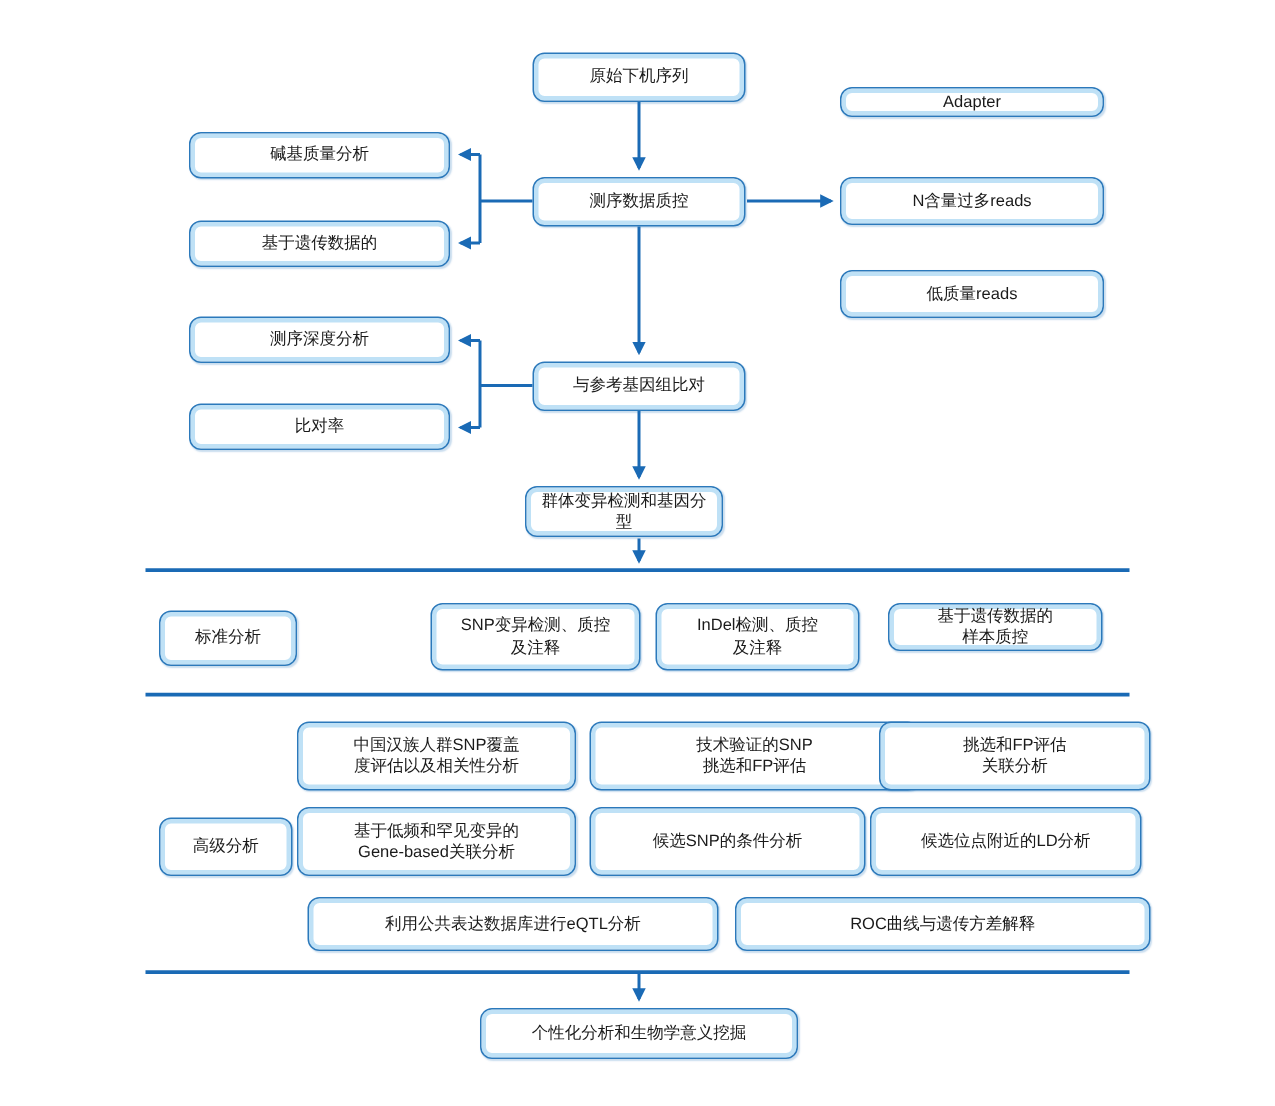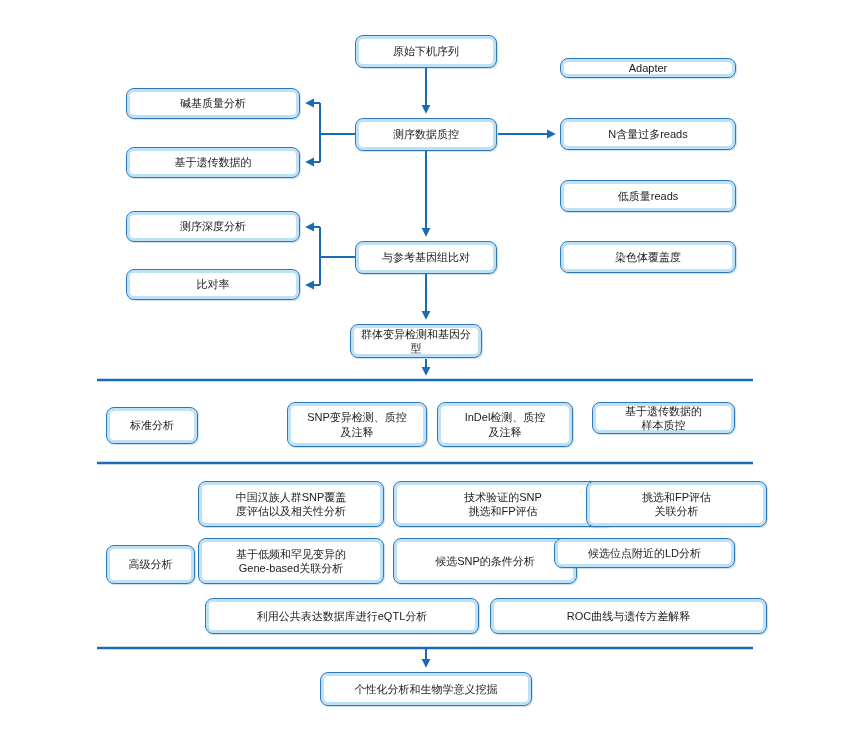--- a/index.html
+++ b/index.html
@@ -71,39 +71,38 @@
   <div class="box" style="left:350px;top:324px;width:132px;height:34px">群体变异检测和基因分型</div>
 
   <div class="box" style="left:126px;top:88px;width:174px;height:31px">碱基质量分析</div>
   <div class="box" style="left:126px;top:147px;width:174px;height:31px">基于遗传数据的</div>
   <div class="box" style="left:126px;top:211px;width:174px;height:31px">测序深度分析</div>
   <div class="box" style="left:126px;top:269px;width:174px;height:31px">比对率</div>
 
   <div class="box" style="left:560px;top:58px;width:176px;height:20px">Adapter</div>
   <div class="box" style="left:560px;top:118px;width:176px;height:32px">N含量过多reads</div>
   <div class="box" style="left:560px;top:180px;width:176px;height:32px">低质量reads</div>
-  <div class="box" style="left:560px;top:241px;width:176px;height:32px">染色体覆盖度</div>
 
   <div class="box" style="left:106px;top:407px;width:92px;height:37px">标准分析</div>
   <div class="box" style="left:287px;top:402px;width:140px;height:45px">SNP变异检测、质控
 及注释</div>
   <div class="box" style="left:437px;top:402px;width:136px;height:45px">InDel检测、质控
 及注释</div>
   <div class="box" style="left:592px;top:402px;width:143px;height:32px">基于遗传数据的
 样本质控</div>
 
   <div class="box" style="left:106px;top:545px;width:89px;height:39px">高级分析</div>
   <div class="box" style="left:198px;top:481px;width:186px;height:46px">中国汉族人群SNP覆盖
 度评估以及相关性分析</div>
   <div class="box" style="left:393px;top:481px;width:220px;height:46px">技术验证的SNP
 挑选和FP评估</div>
   <div class="box" style="left:586px;top:481px;width:181px;height:46px">挑选和FP评估
 关联分析</div>
   <div class="box" style="left:198px;top:538px;width:186px;height:46px">基于低频和罕见变异的
 Gene-based关联分析</div>
   <div class="box" style="left:393px;top:538px;width:184px;height:46px">候选SNP的条件分析</div>
-  <div class="box" style="left:554px;top:538px;width:181px;height:30px">候选位点附近的LD分析</div>
+  <div class="box" style="left:580px;top:538px;width:181px;height:46px">候选位点附近的LD分析</div>
   <div class="box" style="left:205px;top:598px;width:274px;height:36px">利用公共表达数据库进行eQTL分析</div>
   <div class="box" style="left:490px;top:598px;width:277px;height:36px">ROC曲线与遗传方差解释</div>
 
   <div class="box" style="left:320px;top:672px;width:212px;height:34px">个性化分析和生物学意义挖掘</div>
 
 </div>
 
 </body></html>

